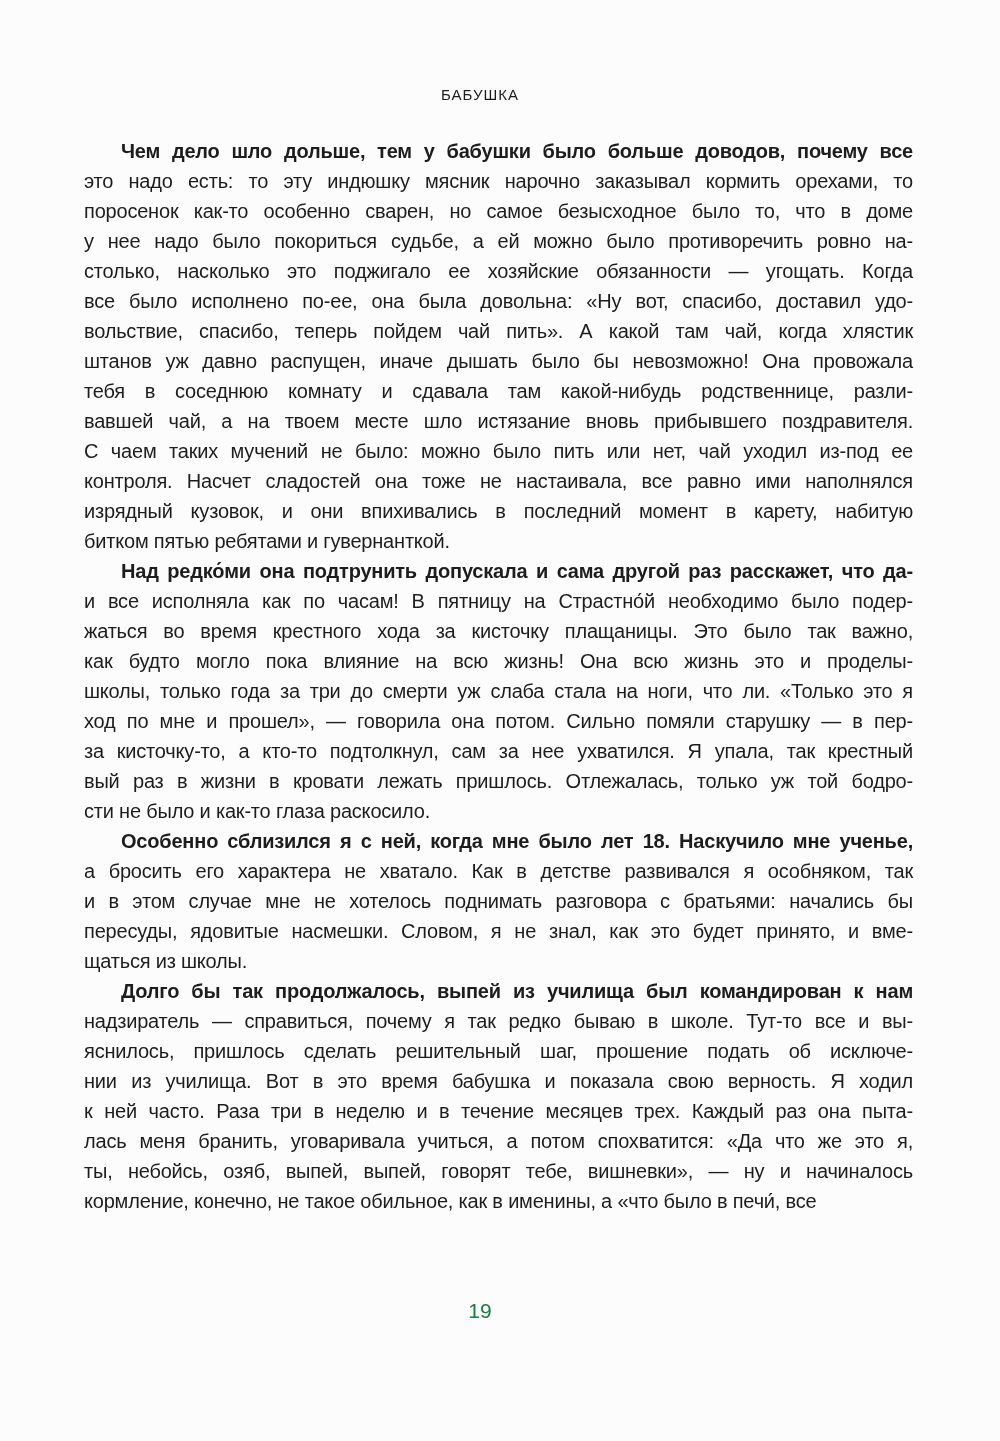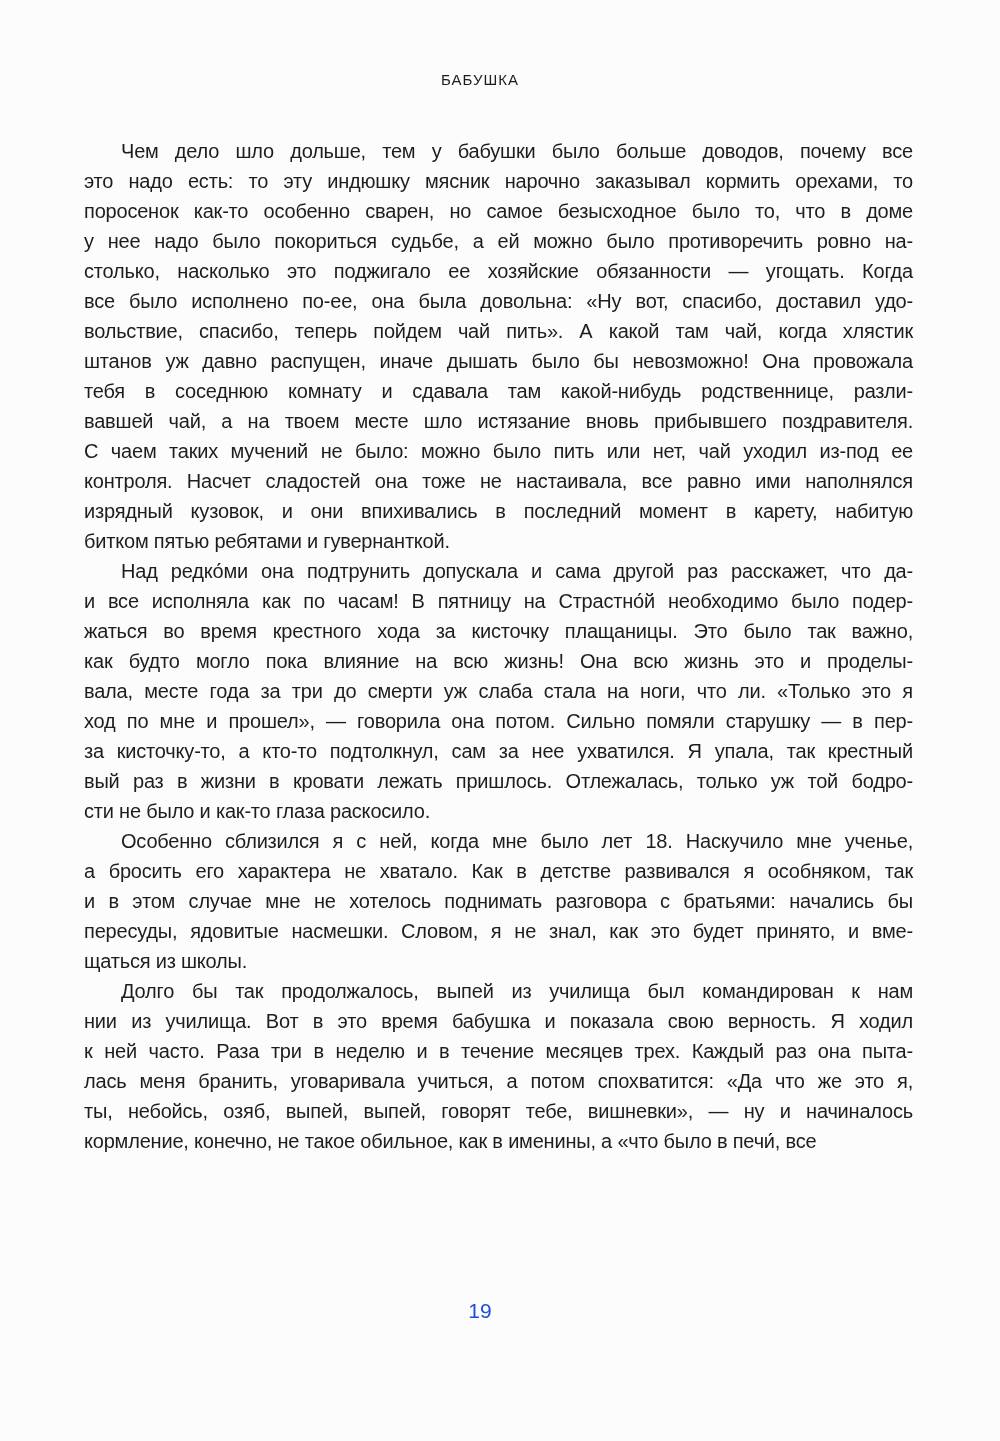--- a/index.html
+++ b/index.html
@@ -11,21 +11,21 @@
     position: relative;
     width: 1000px;
     height: 1441px;
     background: #fcfcfc;
     color: #1d1d1d;
     font-family: "Liberation Sans", "DejaVu Sans", sans-serif;
     overflow: hidden;
   }
   .running-head {
     position: absolute;
-    top: 69px;
+    top: 84px;
     left: 0;
     width: 960px; 
     text-align: center;
     font-size: 15px;
     line-height: 22px;
     letter-spacing: 1px;
     font-weight: 500;
     color: #1d1d1d;
   }
   .page-body {
@@ -43,33 +43,34 @@
     line-height: 30px;
     font-size: 20px;
     letter-spacing: -0.2px;
     text-align: justify;
     text-align-last: justify;
     white-space: normal;
     overflow: visible;
   }
   .line.first {
     text-indent: 37px;
+    font-weight: bold;
   }
   .line.last {
     text-align-last: left;
   }
   .page-number {
     position: absolute;
     top: 1296px;
     left: 0;
     width: 960px; 
     text-align: center;
     font-size: 21px;
     line-height: 30px;
-    color: #1d4ed8;
+    color: #15803d;
   }
 </style>
 </head>
 <body>
 
 <div class="page">
   <div class="running-head">БАБУШКА</div>
 
   <div class="page-body">
       <div class="paragraph">
@@ -86,35 +87,37 @@
         <div class="line">С чаем таких мучений не было: можно было пить или нет, чай уходил из-под ее</div>
         <div class="line">контроля. Насчет сладостей она тоже не настаивала, все равно ими наполнялся</div>
         <div class="line">изрядный кузовок, и они впихивались в последний момент в карету, набитую</div>
         <div class="line last">битком пятью ребятами и гувернанткой.</div>
       </div>
       <div class="paragraph">
         <div class="line first">Над редко́ми она подтрунить допускала и сама другой раз расскажет, что да-</div>
         <div class="line">и все исполняла как по часам! В пятницу на Страстно́й необходимо было подер-</div>
         <div class="line">жаться во время крестного хода за кисточку плащаницы. Это было так важно,</div>
         <div class="line">как будто могло пока влияние на всю жизнь! Она всю жизнь это и проделы-</div>
-        <div class="line">вала, месте года за три до смерти уж слаба стала на ноги, что ли. «Только это я</div>
+        <div class="line">школы, только года за три до смерти уж слаба стала на ноги, что ли. «Только это я</div>
         <div class="line">ход по мне и прошел», — говорила она потом. Сильно помяли старушку — в пер-</div>
         <div class="line">за кисточку-то, а кто-то подтолкнул, сам за нее ухватился. Я упала, так крестный</div>
         <div class="line">вый раз в жизни в кровати лежать пришлось. Отлежалась, только уж той бодро-</div>
         <div class="line last">сти не было и как-то глаза раскосило.</div>
       </div>
       <div class="paragraph">
         <div class="line first">Особенно сблизился я с ней, когда мне было лет 18. Наскучило мне ученье,</div>
         <div class="line">а бросить его характера не хватало. Как в детстве развивался я особняком, так</div>
         <div class="line">и в этом случае мне не хотелось поднимать разговора с братьями: начались бы</div>
         <div class="line">пересуды, ядовитые насмешки. Словом, я не знал, как это будет принято, и вме-</div>
         <div class="line last">щаться из школы.</div>
       </div>
       <div class="paragraph">
         <div class="line first">Долго бы так продолжалось, выпей из училища был командирован к нам</div>
+        <div class="line">надзиратель — справиться, почему я так редко бываю в школе. Тут-то все и вы-</div>
+        <div class="line">яснилось, пришлось сделать решительный шаг, прошение подать об исключе-</div>
         <div class="line">нии из училища. Вот в это время бабушка и показала свою верность. Я ходил</div>
         <div class="line">к ней часто. Раза три в неделю и в течение месяцев трех. Каждый раз она пыта-</div>
         <div class="line">лась меня бранить, уговаривала учиться, а потом спохватится: «Да что же это я,</div>
         <div class="line">ты, небойсь, озяб, выпей, выпей, говорят тебе, вишневки», — ну и начиналось</div>
         <div class="line last">кормление, конечно, не такое обильное, как в именины, а «что было в печи́, все</div>
       </div>
     </div>
 
   <div class="page-number">19</div>
 </div>

